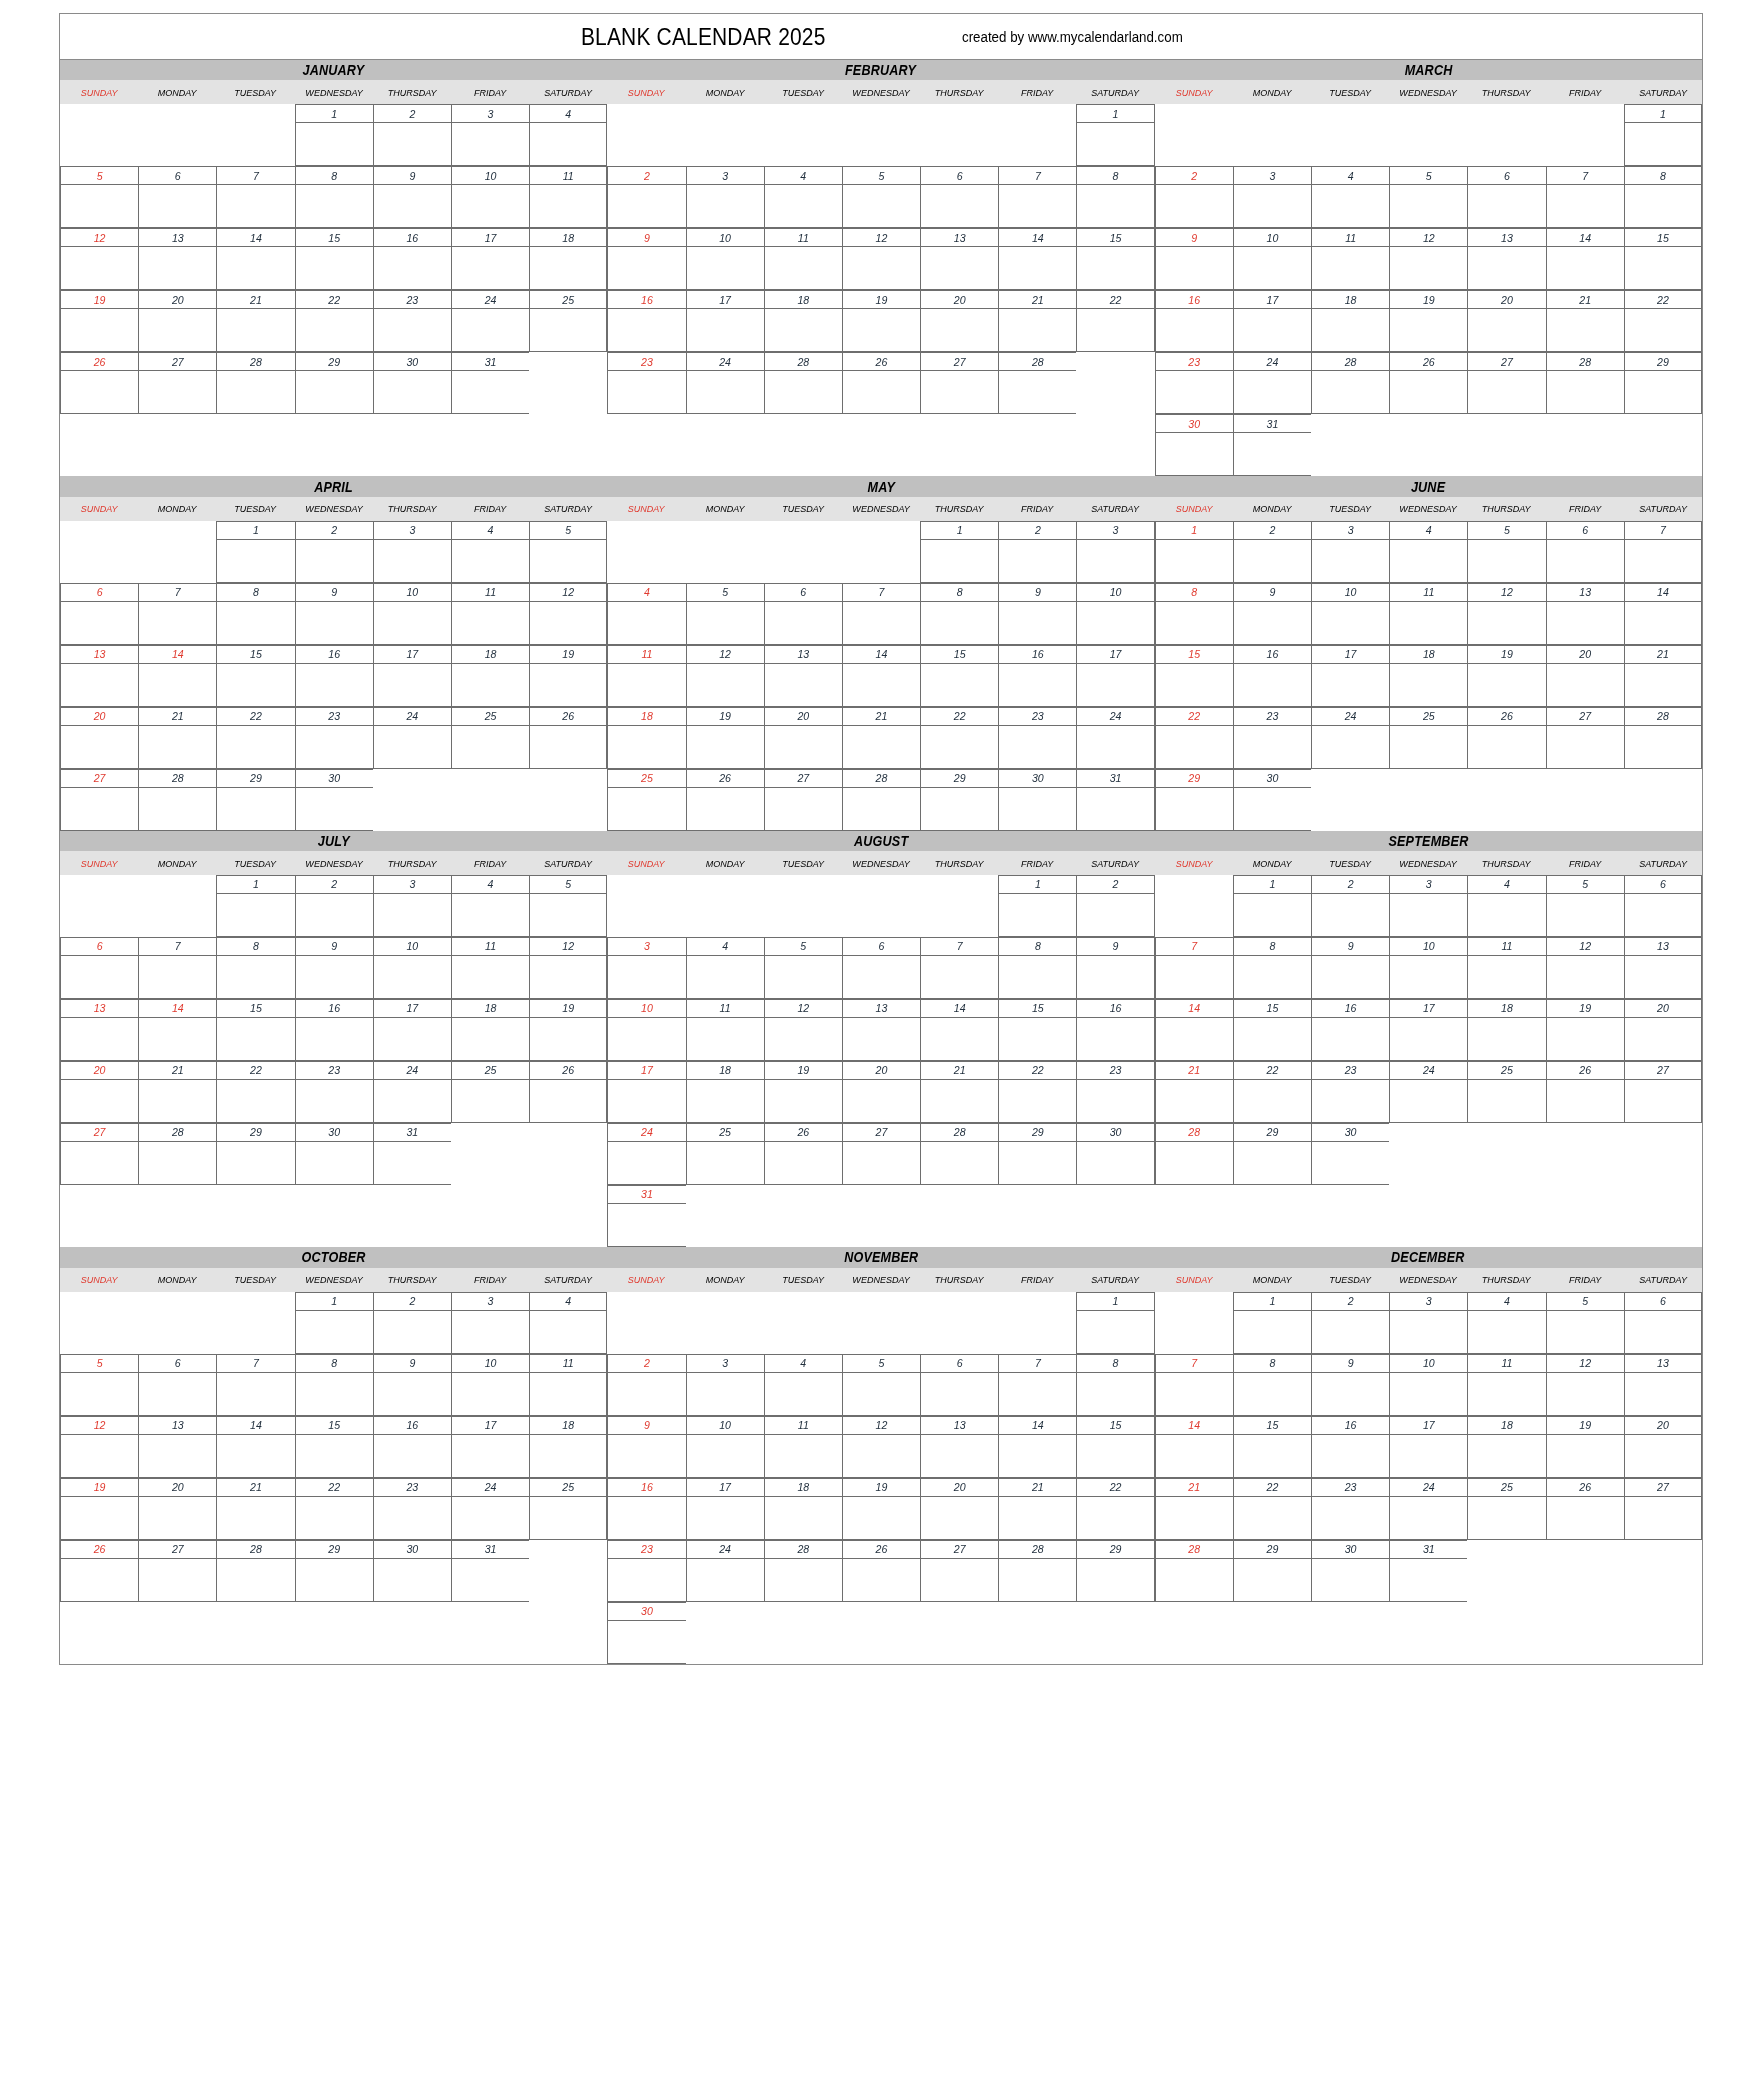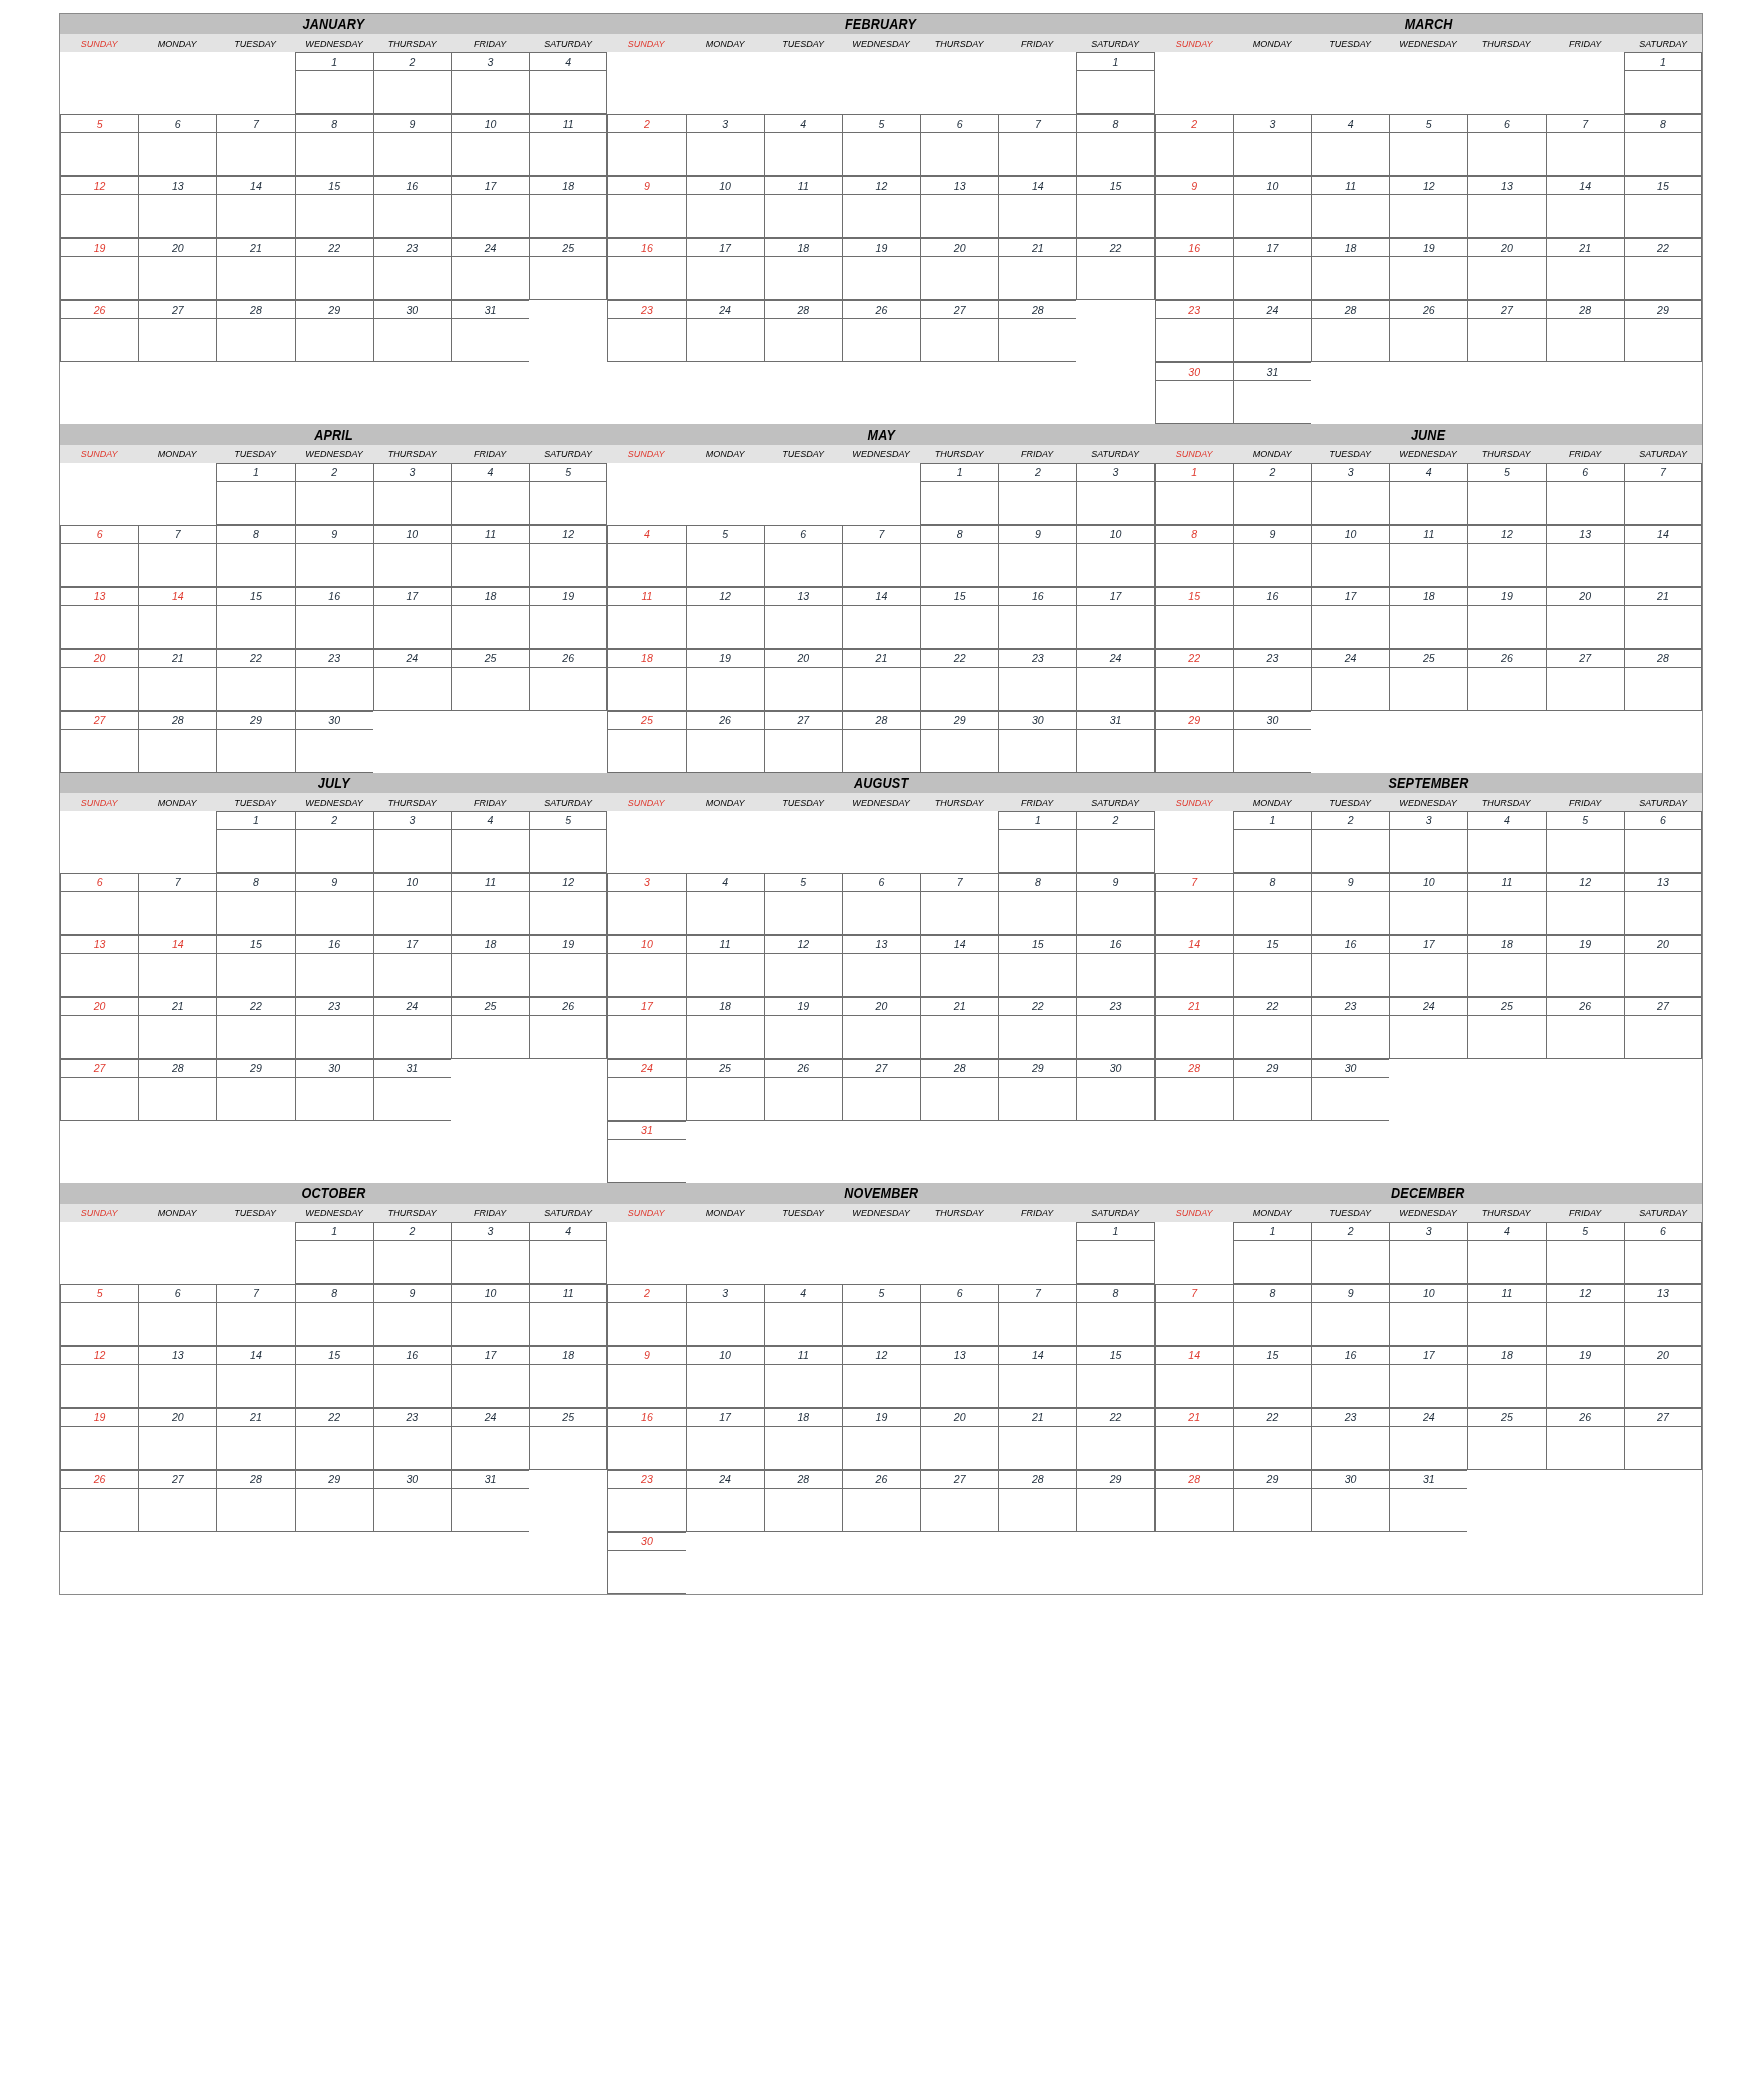--- a/index.html
+++ b/index.html
@@ -94,21 +94,21 @@
     transform: scaleX(0.9);
     transform-origin: center;
     white-space: nowrap;
   }
 
   
   .dow-row {
     display: grid;
     grid-template-columns: repeat(7, 1fr);
     background: #e3e3e3;
-    height: 18px;
+    height: 24px;
   }
   .dow {
     display: flex;
     align-items: center;
     justify-content: center;
     font-size: 9.8px;
     font-weight: 400;
     color: #000000;
     white-space: nowrap;
     overflow: hidden;
@@ -158,20 +158,24 @@
   }
 
   
   .month-pad { background: #ffffff; }
 </style>
 </head>
 <body>
 
 <div id="page">
 
+  <div class="titlebar">
+    <div class="cal-title">BLANK CALENDAR 2025</div>
+    <div class="cal-credit">created by www.mycalendarland.com</div>
+  </div>
 
   <div class="calframe" id="calframe">
       <div class="band">
         <div class="month">
           <div class="month-head">
             <div class="month-name">JANUARY</div>
           </div>
           <div class="dow-row">
             <div class="dow sun">SUNDAY</div>
             <div class="dow">MONDAY</div>

